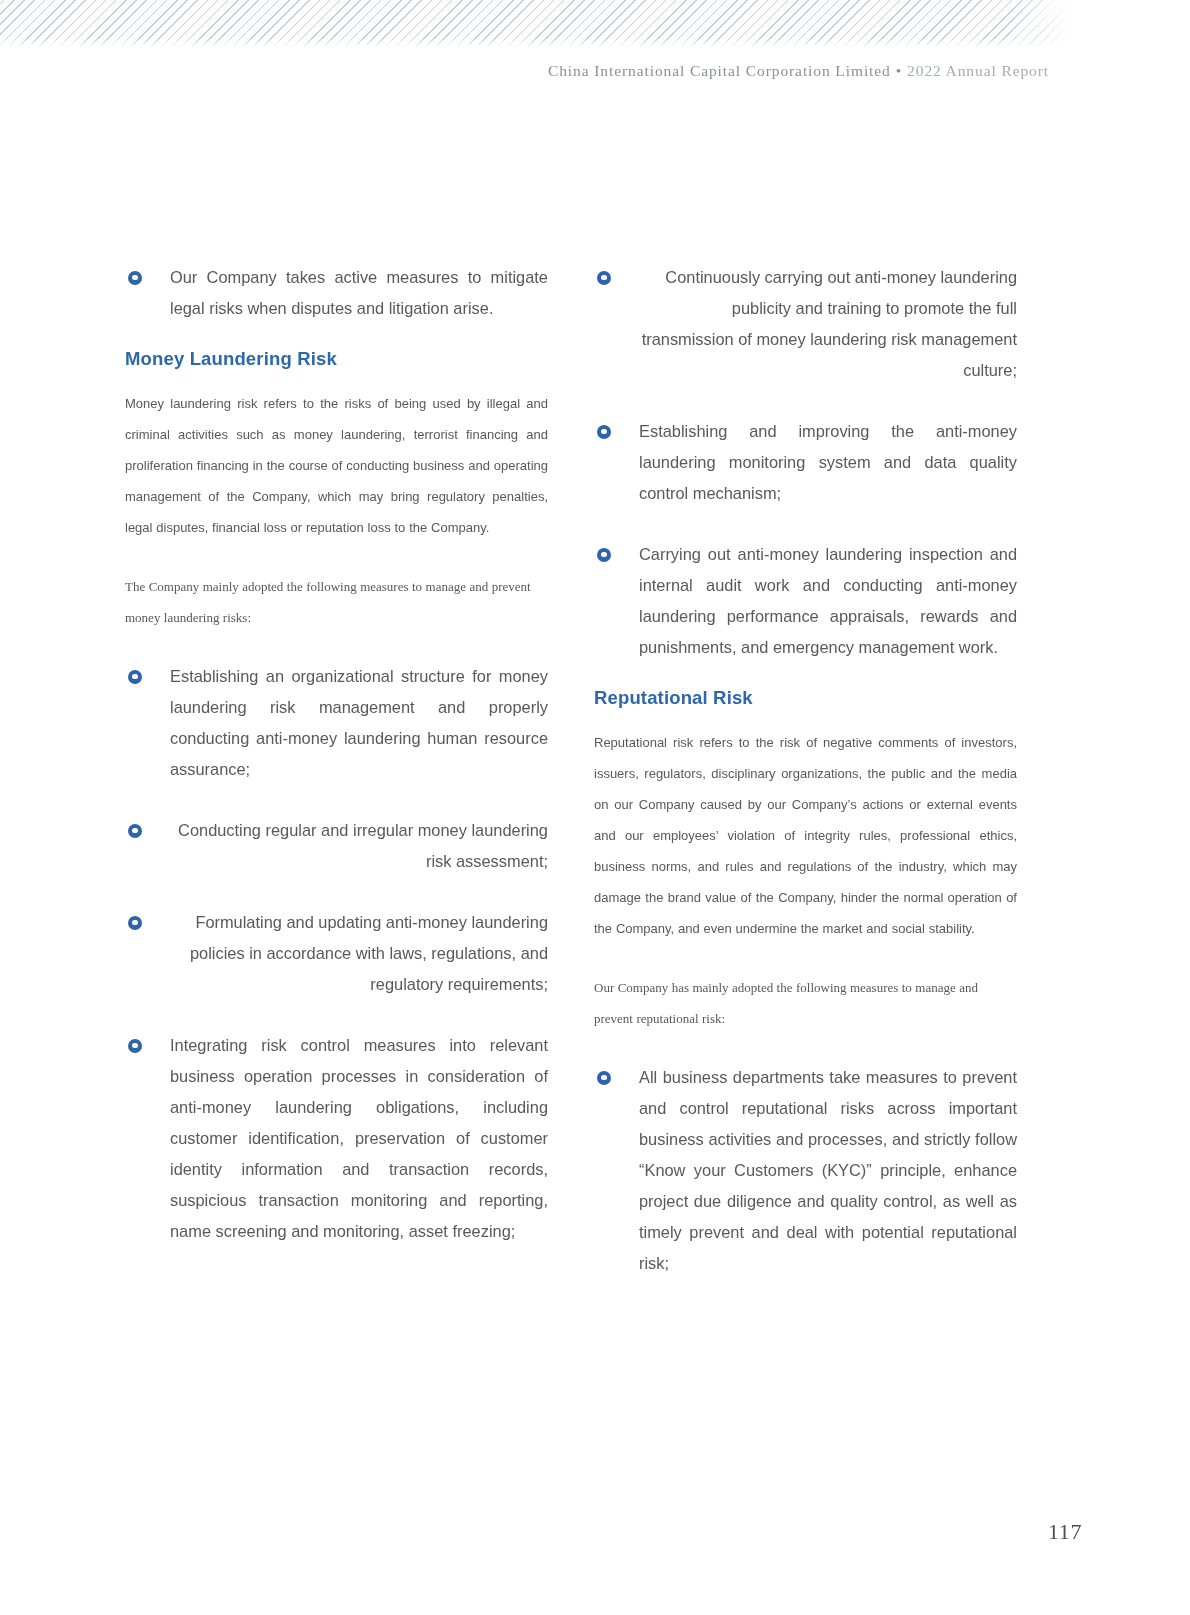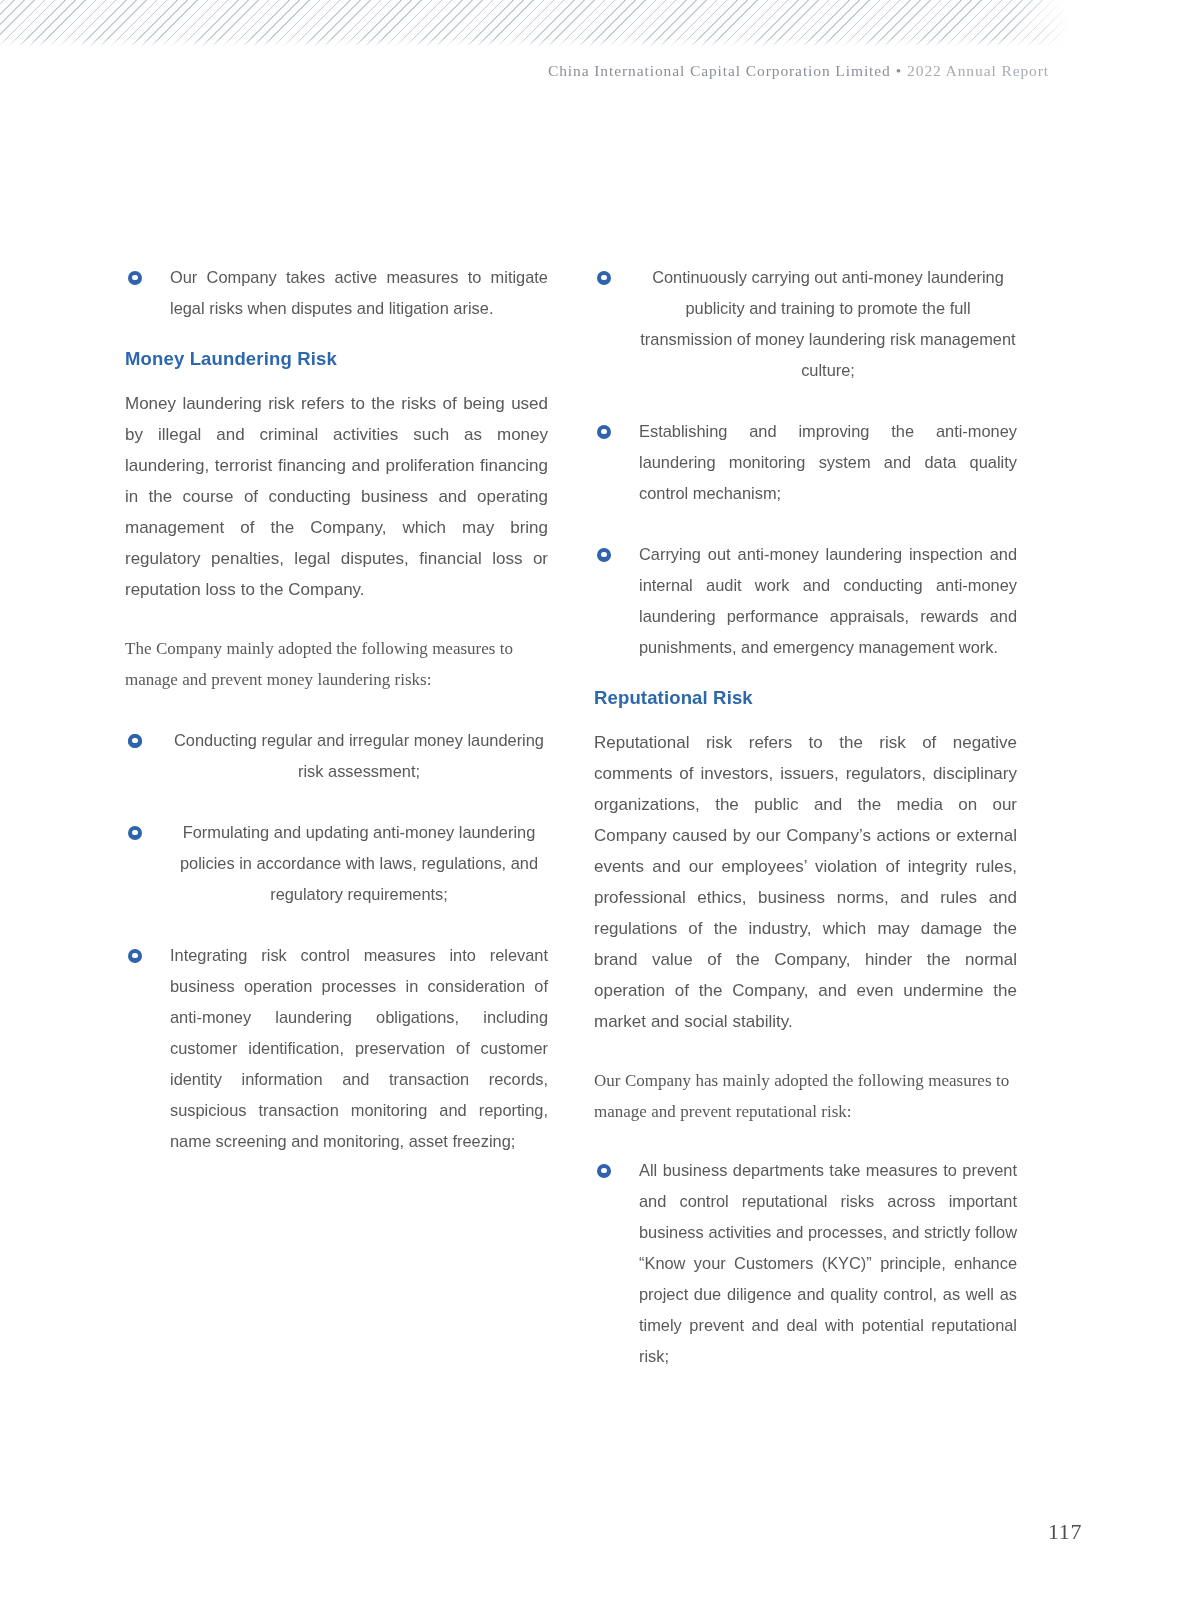--- a/index.html
+++ b/index.html
@@ -82,21 +82,21 @@
     display: flex;
     gap: 46px;
   }
   .col {
     width: 423px;
   }
 
   
   .para {
     color: #58595b;
-    font-size: 17px;
+    font-size: 13px;
     line-height: 31px;
     text-align: justify;
     text-justify: inter-word;
     margin: 0 0 28px 0;
     word-spacing: 0.2px;
   }
   .para.tight {
     text-align: left;
     font-family: Liberation Serif, serif;
   }
@@ -120,21 +120,21 @@
     position: relative;
     padding-left: 45px;
     margin-bottom: 30px;
     color: #58595b;
     font-size: 16.4px;
     line-height: 31px;
     text-align: justify;
     text-justify: inter-word;
   }
   ul.bullets > li.narrow-text {
-    text-align: center;
+    text-align: right;
   }
   ul.bullets > li:last-child {
     margin-bottom: 0;
   }
   .bullet-dot {
     position: absolute;
     left: 3px;
     top: 8.5px;
     width: 14px;
     height: 14px;
@@ -194,20 +194,21 @@
 
       <h2 class="section-heading">Money Laundering Risk</h2>
 
       <p class="para">Money laundering risk refers to the risks of being used by illegal and criminal activities such as money laundering, terrorist financing and proliferation financing in the course of conducting business and operating management of the Company, which may bring regulatory penalties, legal disputes, financial loss or reputation loss to the Company.</p>
 
       <p class="para tight">The Company mainly adopted the following measures to manage and prevent money laundering risks:</p>
 
       <ul class="bullets">
         <li>
           <span class="bullet-dot"></span>
+          <span>Establishing an organizational structure for money laundering risk management and properly conducting anti-money laundering human resource assurance;</span>
         </li>
         <li class="narrow-text">
           <span class="bullet-dot"></span>
           <span>Conducting regular and irregular money laundering risk assessment;</span>
         </li>
         <li class="narrow-text">
           <span class="bullet-dot"></span>
           <span>Formulating and updating anti-money laundering policies in accordance with laws, regulations, and regulatory requirements;</span>
         </li>
         <li>

